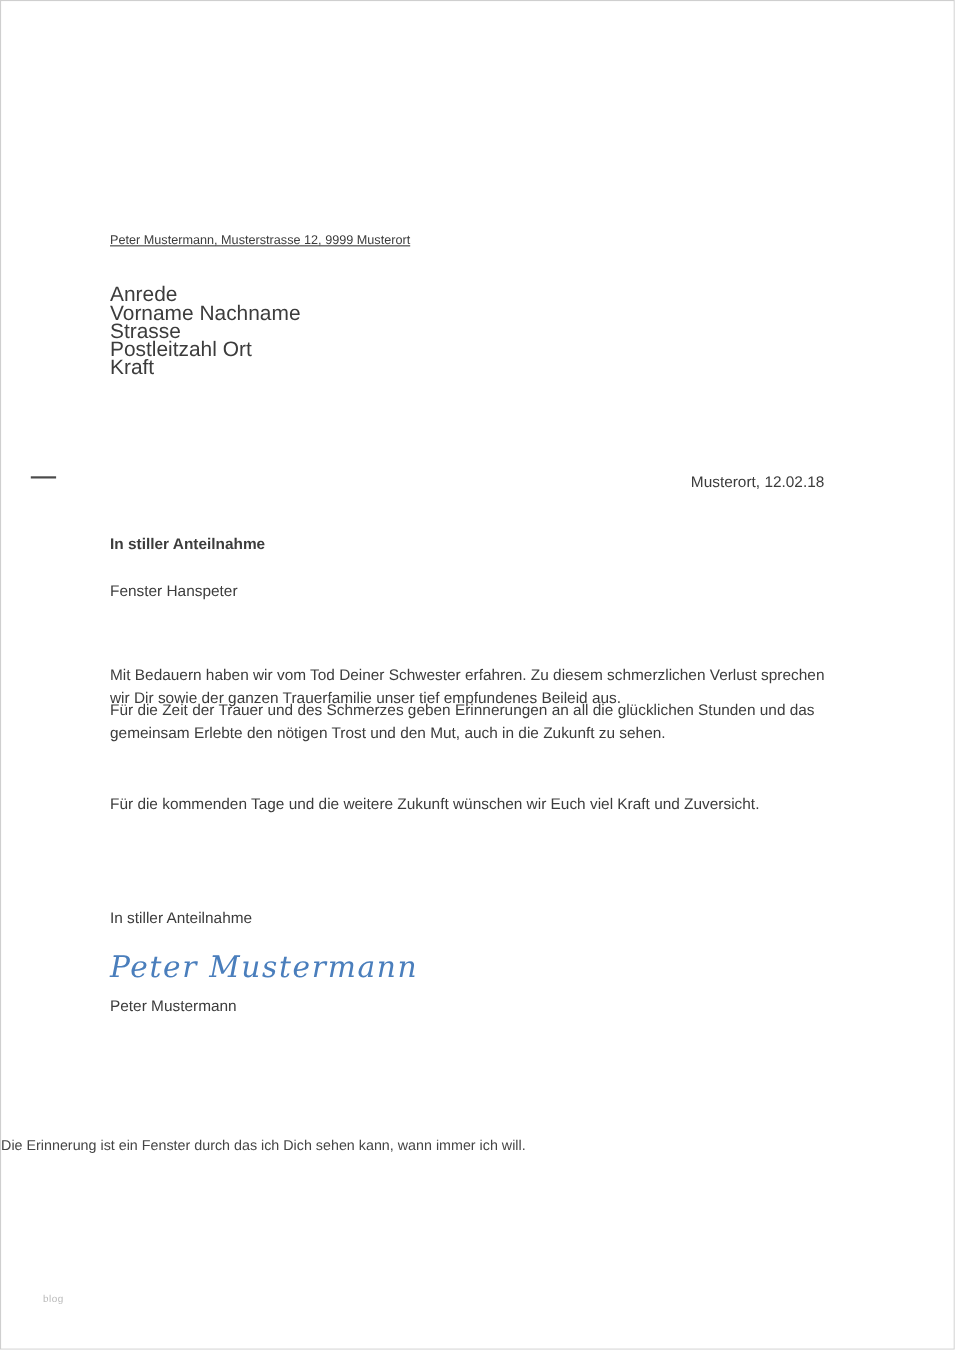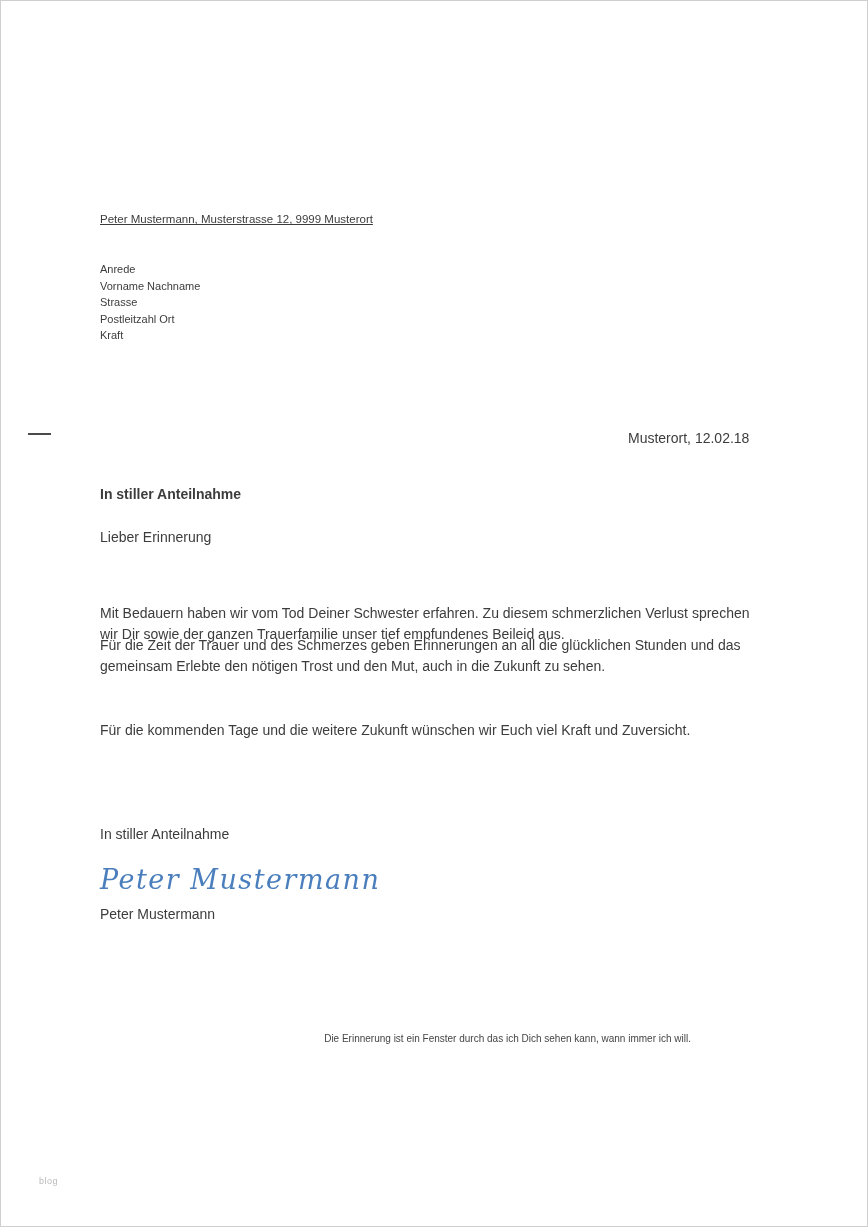--- a/index.html
+++ b/index.html
@@ -23,21 +23,21 @@
     top: 212px;
     font-size: 11.5px;
     text-decoration: underline;
     color: #3c3c3c;
     white-space: nowrap;
   }
   .recipient {
     position: absolute;
     left: 99px;
     top: 260px;
-    font-size: 11px;
+    font-size: 19px;
     line-height: 16.6px;
   }
   .fold-mark {
     position: absolute;
     left: 27px;
     top: 432px;
     width: 23px;
     height: 2px;
     background: #4a4a4a;
   }
@@ -92,22 +92,22 @@
     position: absolute;
     left: 99px;
     top: 905px;
     font-size: 14px;
   }
   .quote {
     position: absolute;
     left: 0;
     top: 1032px;
     width: 690px;
-    text-align: right;
-    font-size: 10px;
+    text-align: left;
+    font-size: 13px;
     color: #454545;
   }
   .watermark {
     position: absolute;
     left: 38px;
     top: 1175px;
     font-size: 9px;
     color: #b9b9b9;
     letter-spacing: 0.5px;
     text-align: right;
@@ -127,21 +127,21 @@
     <div>Postleitzahl Ort</div>
     <div>Kraft</div>
   </div>
 
   <div class="fold-mark"></div>
 
   <div class="date-line">Musterort, 12.02.18</div>
 
   <div class="subject">In stiller Anteilnahme</div>
 
-  <div class="salutation">Lieber Erinnerung</div>
+  <div class="salutation">Fenster Hanspeter</div>
 
   <p class="para para-1">Mit Bedauern haben wir vom Tod Deiner Schwester erfahren. Zu diesem schmerzlichen Verlust sprechen wir Dir sowie der ganzen Trauerfamilie unser tief empfundenes Beileid aus.</p>
 
   <p class="para para-3">Für die kommenden Tage und die weitere Zukunft wünschen wir Euch viel Kraft und Zuversicht.</p>
 
   <p class="para para-2">Für die Zeit der Trauer und des Schmerzes geben Erinnerungen an all die glücklichen Stunden und das gemeinsam Erlebte den nötigen Trost und den Mut, auch in die Zukunft zu sehen.</p>
 
   <div class="closing">In stiller Anteilnahme</div>
 
   <div class="signature" style="color: rgb(74, 126, 188);">Peter Mustermann</div>

